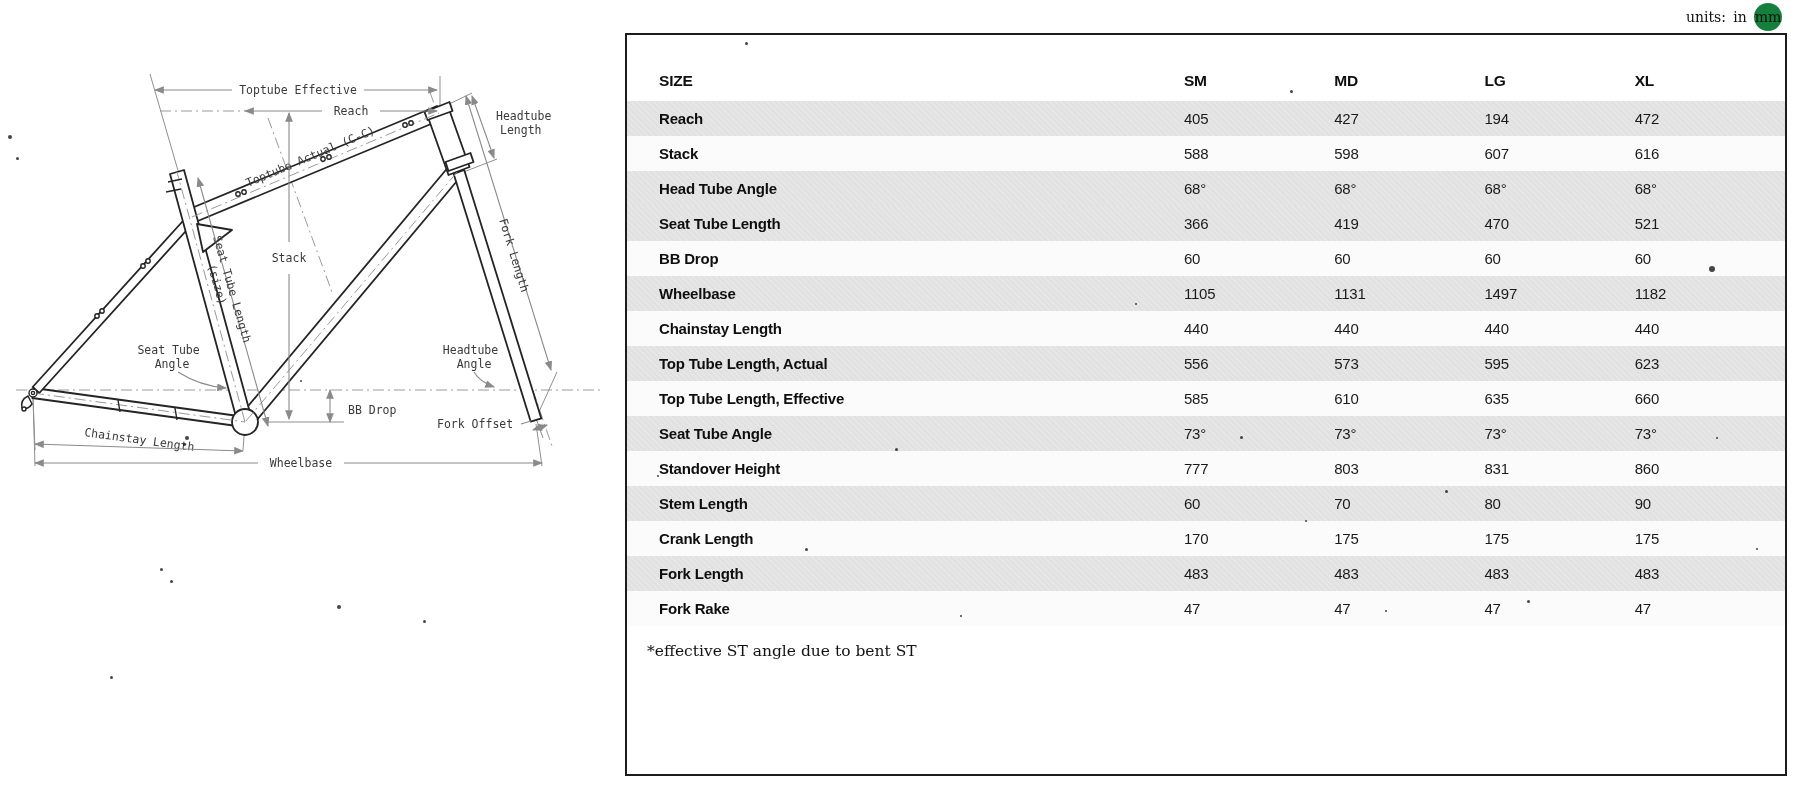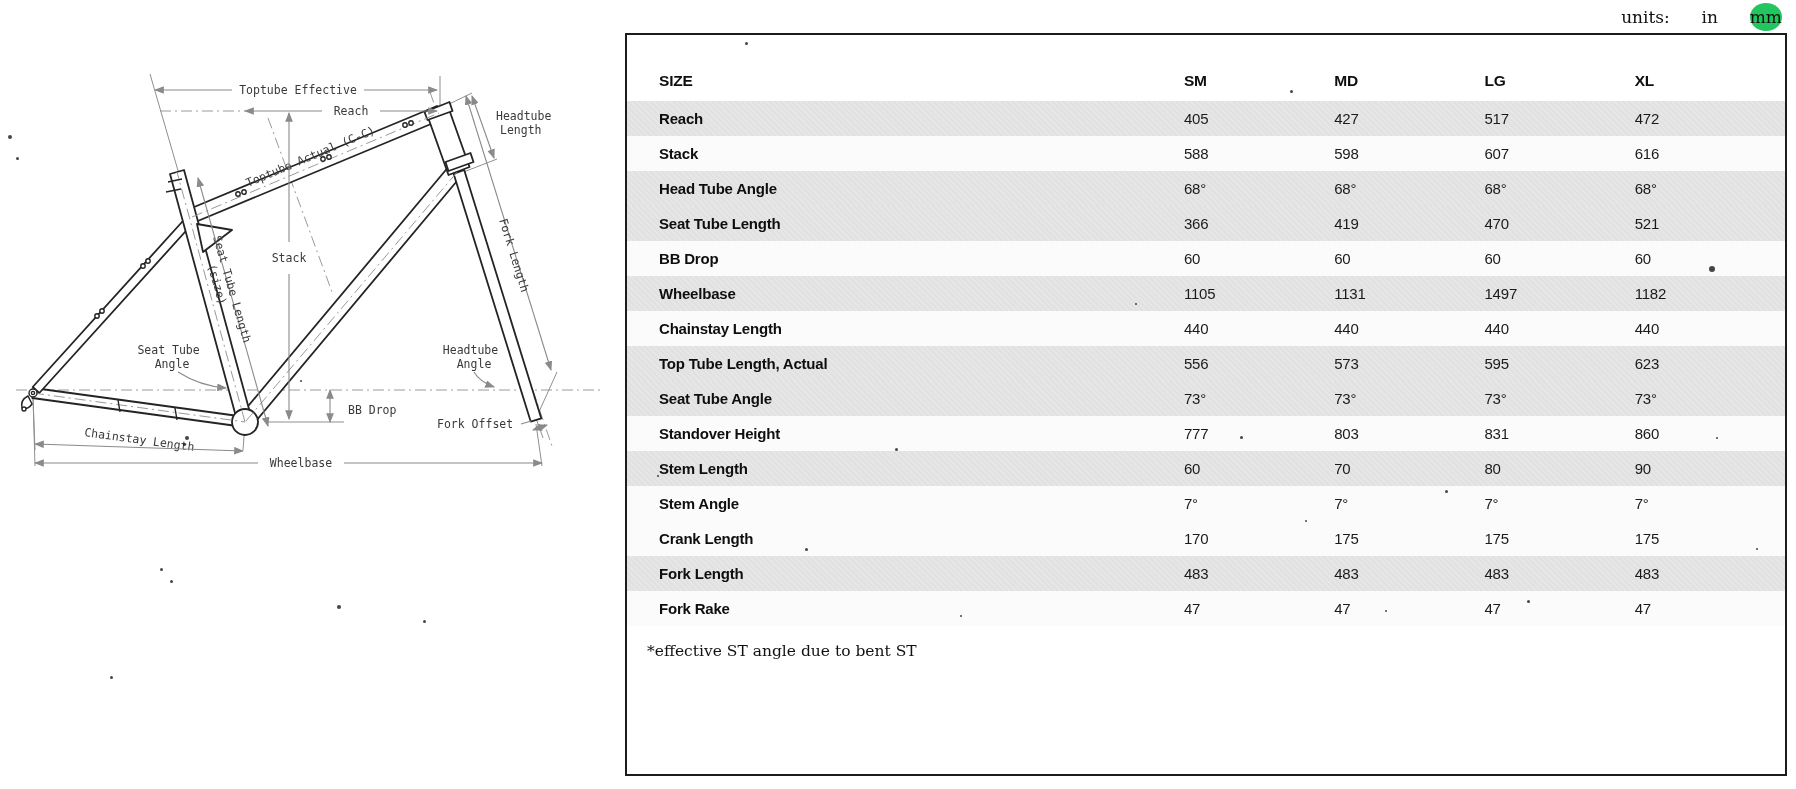--- a/index.html
+++ b/index.html
@@ -1,24 +1,24 @@
 <!DOCTYPE html>
 <html><head>
 <meta charset="utf-8">
 <style>
   html,body{margin:0;padding:0;background:#fff;}
   .page{position:relative;width:1796px;height:789px;background:#ffffff;overflow:hidden;
         font-family:"Liberation Sans",sans-serif;color:#141414;}
 
   
-  .units-bar{position:absolute;top:3px;right:14px;display:flex;align-items:center;gap:26px;
-             font-family:"DejaVu Serif",serif;font-size:17px;color:#111;}
+  .units-bar{position:absolute;top:3px;right:14px;display:flex;align-items:center;
+             font-family:"DejaVu Serif",serif;font-size:14px;color:#111;}
   .unit-opt{cursor:pointer;display:inline-flex;align-items:center;justify-content:center;
             min-width:28px;height:28px;border-radius:50%;}
-  .unit-opt.selected{background:#22c55e;}
+  .unit-opt.selected{background:#15803d;}
 
   
   .table-card{position:absolute;left:625px;top:33px;width:1162px;height:743px;
               background:#fff;border:2px solid #1c1c1c;box-sizing:border-box;}
   table.geo{border-collapse:collapse;table-layout:fixed;width:100%;letter-spacing:-0.2px;}
   table.geo col.c-label{width:556px;}
   table.geo col.c-val{width:150px;}
   table.geo th,table.geo td{padding:0;text-align:left;font-weight:400;font-size:15px;color:#1a1a1a;
                             white-space:nowrap;overflow:hidden;}
   table.geo thead th{height:55px;vertical-align:bottom;padding-bottom:11px;font-weight:700;font-size:15.5px;color:#0e0e0e;}
@@ -196,21 +196,21 @@
             <th>MD</th>
             <th>LG</th>
             <th>XL</th>
           </tr>
       </thead>
       <tbody>
           <tr class="stripe">
             <th>Reach</th>
             <td>405</td>
             <td>427</td>
-            <td>517</td>
+            <td>194</td>
             <td>472</td>
           </tr>
           <tr class="plain">
             <th>Stack</th>
             <td>588</td>
             <td>598</td>
             <td>607</td>
             <td>616</td>
           </tr>
           <tr class="stripe">
@@ -248,47 +248,47 @@
             <td>440</td>
             <td>440</td>
           </tr>
           <tr class="stripe">
             <th>Top Tube Length, Actual</th>
             <td>556</td>
             <td>573</td>
             <td>595</td>
             <td>623</td>
           </tr>
+          <tr class="plain">
+            <th>Top Tube Length, Effective</th>
+            <td>585</td>
+            <td>610</td>
+            <td>635</td>
+            <td>660</td>
+          </tr>
           <tr class="stripe">
             <th>Seat Tube Angle</th>
             <td>73°</td>
             <td>73°</td>
             <td>73°</td>
             <td>73°</td>
           </tr>
           <tr class="plain">
             <th>Standover Height</th>
             <td>777</td>
             <td>803</td>
             <td>831</td>
             <td>860</td>
           </tr>
           <tr class="stripe">
             <th>Stem Length</th>
             <td>60</td>
             <td>70</td>
             <td>80</td>
             <td>90</td>
-          </tr>
-          <tr class="plain">
-            <th>Stem Angle</th>
-            <td>7°</td>
-            <td>7°</td>
-            <td>7°</td>
-            <td>7°</td>
           </tr>
           <tr class="plain">
             <th>Crank Length</th>
             <td>170</td>
             <td>175</td>
             <td>175</td>
             <td>175</td>
           </tr>
           <tr class="stripe">
             <th>Fork Length</th>

